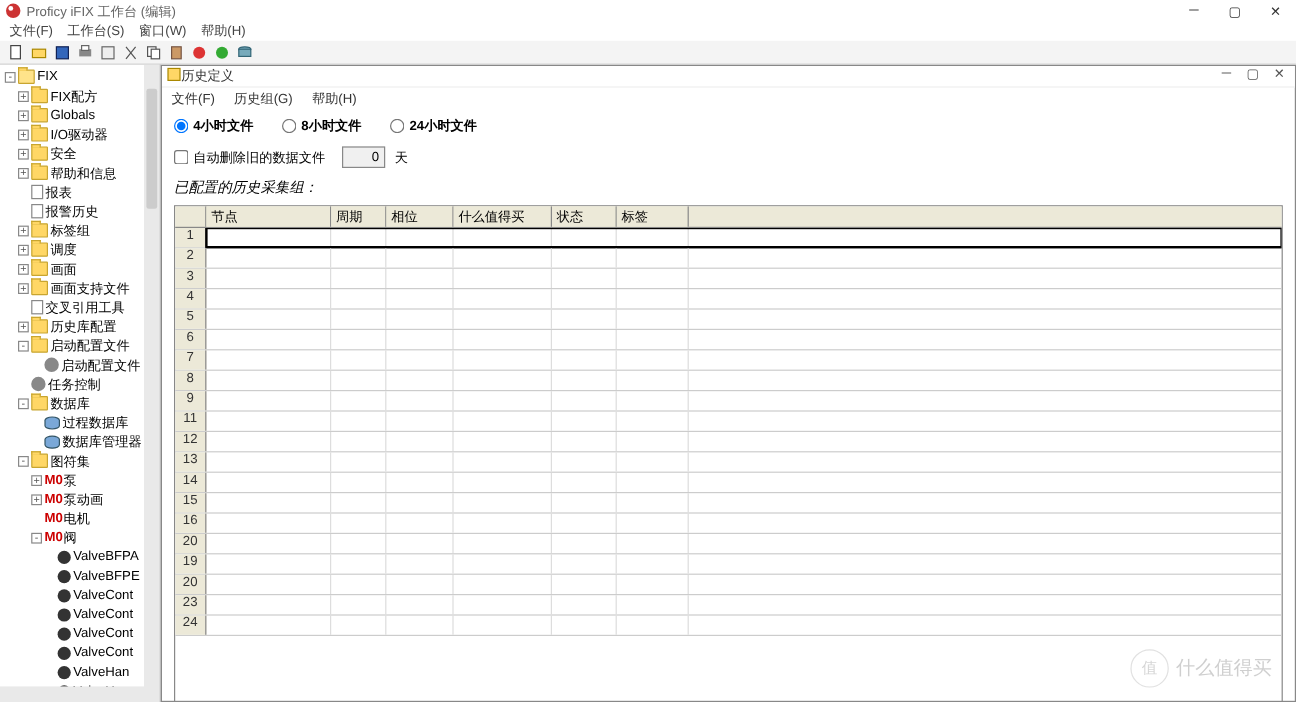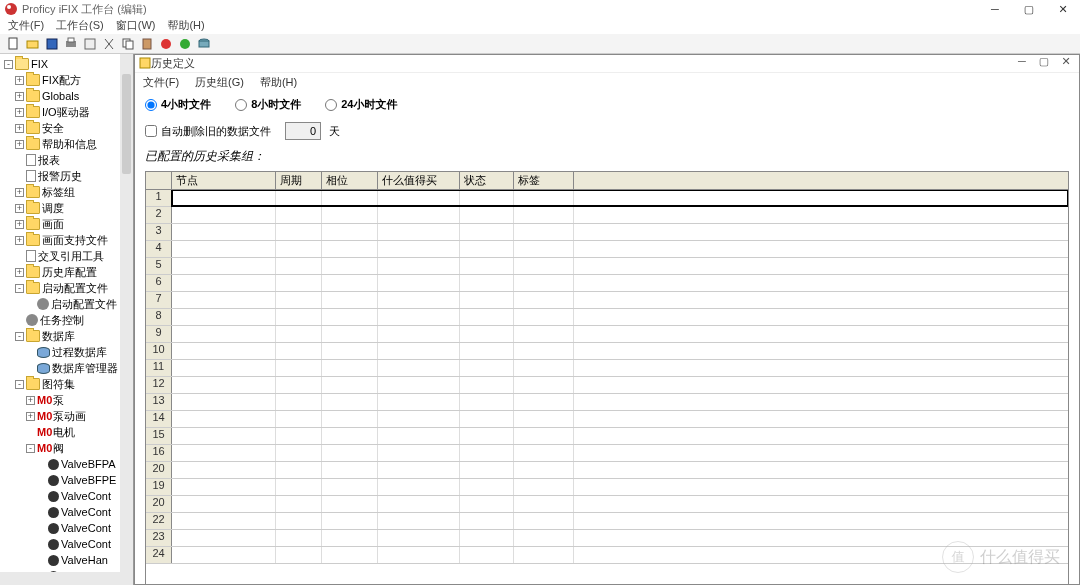--- a/index.html
+++ b/index.html
@@ -523,31 +523,20 @@
               <div class="gcwrap">
                 <div class="gc" style="width: 104px;"></div>
                 <div class="gc" style="width: 46px;"></div>
                 <div class="gc" style="width: 56px;"></div>
                 <div class="gc" style="width: 82px;"></div>
                 <div class="gc" style="width: 54px;"></div>
                 <div class="gc" style="width: 60px;"></div>
               </div>
             </div>
             <div class="grow">
-              <div class="rn">10</div>
-              <div class="gcwrap">
-                <div class="gc" style="width: 104px;"></div>
-                <div class="gc" style="width: 46px;"></div>
-                <div class="gc" style="width: 56px;"></div>
-                <div class="gc" style="width: 82px;"></div>
-                <div class="gc" style="width: 54px;"></div>
-                <div class="gc" style="width: 60px;"></div>
-              </div>
-            </div>
-            <div class="grow">
               <div class="rn">11</div>
               <div class="gcwrap">
                 <div class="gc" style="width: 104px;"></div>
                 <div class="gc" style="width: 46px;"></div>
                 <div class="gc" style="width: 56px;"></div>
                 <div class="gc" style="width: 82px;"></div>
                 <div class="gc" style="width: 54px;"></div>
                 <div class="gc" style="width: 60px;"></div>
               </div>
             </div>
@@ -623,31 +612,20 @@
                 <div class="gc" style="width: 104px;"></div>
                 <div class="gc" style="width: 46px;"></div>
                 <div class="gc" style="width: 56px;"></div>
                 <div class="gc" style="width: 82px;"></div>
                 <div class="gc" style="width: 54px;"></div>
                 <div class="gc" style="width: 60px;"></div>
               </div>
             </div>
             <div class="grow">
               <div class="rn">20</div>
-              <div class="gcwrap">
-                <div class="gc" style="width: 104px;"></div>
-                <div class="gc" style="width: 46px;"></div>
-                <div class="gc" style="width: 56px;"></div>
-                <div class="gc" style="width: 82px;"></div>
-                <div class="gc" style="width: 54px;"></div>
-                <div class="gc" style="width: 60px;"></div>
-              </div>
-            </div>
-            <div class="grow">
-              <div class="rn">22</div>
               <div class="gcwrap">
                 <div class="gc" style="width: 104px;"></div>
                 <div class="gc" style="width: 46px;"></div>
                 <div class="gc" style="width: 56px;"></div>
                 <div class="gc" style="width: 82px;"></div>
                 <div class="gc" style="width: 54px;"></div>
                 <div class="gc" style="width: 60px;"></div>
               </div>
             </div>
             <div class="grow">

